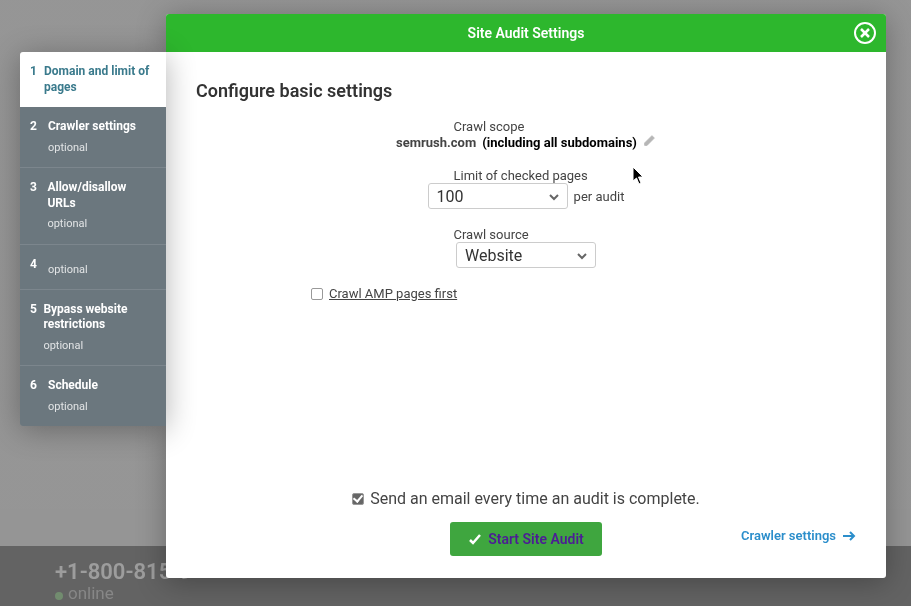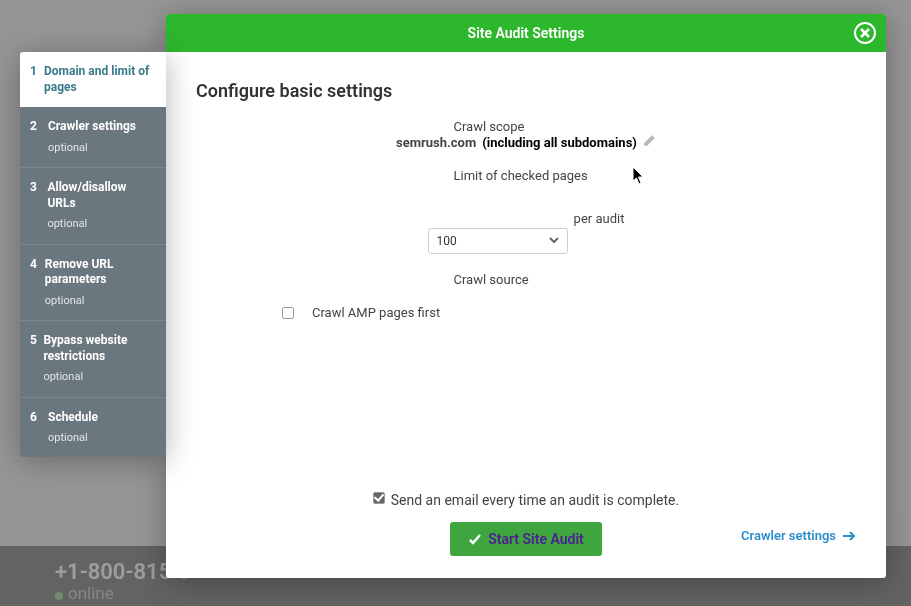--- a/index.html
+++ b/index.html
@@ -23,29 +23,29 @@
   .section-title { font-size:18px; font-weight:600; color:#333; margin-bottom:18px; }
 
   .row { display:flex; align-items:center; margin-bottom:18px; font-size:13px; color:#444;flex-direction:column; }
   .row .label { width:145px; }
   .row .value { display:flex; align-items:center; gap:6px; }
 
   .scope-domain { font-weight:700; }
   .scope-sub { color:#000000; font-weight:700; }
   .pencil svg { width:13px; height:13px; stroke:#b6b6b6; fill:#b6b6b6; }
 
-  .select { width:140px; height:26px; border:1px solid #ccc; border-radius:3px; background:#fff; display:flex; align-items:center; justify-content:space-between; padding:0 8px; font-size:12px; color:#333; cursor:pointer;margin-top:45px; }
+  .select { width:140px; height:26px; border:1px solid #ccc; border-radius:3px; background:#fff; display:flex; align-items:center; justify-content:space-between; padding:0 8px; font-size:16px; color:#333; cursor:pointer; }
   .select .chev svg { width:10px; height:10px; stroke:#666; stroke-width:2; fill:none; }
   .after-select { font-size:13px; color:#444; }
 
-  .chk-row { display:flex; align-items:center; gap:18px; font-size:13px; color:#444; margin-left:86px; }
+  .chk-row { display:flex; align-items:center; gap:6px; font-size:13px; color:#444; margin-left:115px;text-decoration:underline; }
   .chkbox { width:12px; height:12px; border:1px solid #999; border-radius:2px; background:#fff; display:inline-block; }
 
   .modal-footer { padding:16px 30px 22px 30px; }
-  .email-row { display:flex; align-items:flex-start; justify-content:center; gap:6px; font-size:14px; color:#444; margin-bottom:14px; }
+  .email-row { display:flex; align-items:center; justify-content:center; gap:6px; font-size:16px; color:#444; margin-bottom:14px; }
   .email-row .chkbox.checked { background:#666; position:relative; }
   .email-row .chkbox.checked::after { content:""; position:absolute; left:2px; top:-1px; width:4px; height:7px; border:solid #fff; border-width:0 2px 2px 0; transform:rotate(40deg); }
 
   .actions { display:flex; align-items:center; justify-content:center; position:relative; }
   .primary-btn { background:#3fa63f; color:#4c1d95; border:none; border-radius:3px; height:34px; padding:0 18px; font-size:14px; font-weight:600; display:flex; align-items:center; gap:6px; cursor:pointer; }
   .primary-btn svg { width:14px; height:14px; stroke:#fff; stroke-width:2.5; fill:none; }
   .next-link { position:absolute; right:0; top:6px; color:#2b8ecb; font-size:13px; font-weight:600; display:flex; align-items:center; gap:6px; cursor:pointer; }
   .next-link svg { width:14px; height:10px; stroke:#2b8ecb; stroke-width:2; fill:none; }
 
   
@@ -109,20 +109,28 @@
           <span class="chev"><svg viewBox="0 0 10 10">
                 <polyline points="1,3 5,7 9,3"></polyline>
               </svg></span>
         </div>
         <span class="after-select">per audit</span>
       </div>
     </div>
 
     <div class="row">
       <div class="label">Crawl source</div>
+      <div class="value">
+        <div class="select">
+          <span>Website</span>
+          <span class="chev"><svg viewBox="0 0 10 10">
+                <polyline points="1,3 5,7 9,3"></polyline>
+              </svg></span>
+        </div>
+      </div>
     </div>
 
     <div class="chk-row">
       <span class="chkbox"></span>
       <span>Crawl AMP pages first</span>
     </div>
   </div>
 
   <div class="modal-footer">
     <div class="email-row">
@@ -164,21 +172,20 @@
   <div class="step">
     <div class="num">3</div>
     <div class="txt">
       <div class="title">Allow/disallow URLs</div>
       <div class="opt">optional</div>
     </div>
   </div>
   <div class="step">
     <div class="num">4</div>
     <div class="txt">
-      <div class="title">Remove URL parameters</div>
       <div class="opt">optional</div>
     </div>
   </div>
   <div class="step">
     <div class="num">5</div>
     <div class="txt">
       <div class="title">Bypass website restrictions</div>
       <div class="opt">optional</div>
     </div>
   </div>

